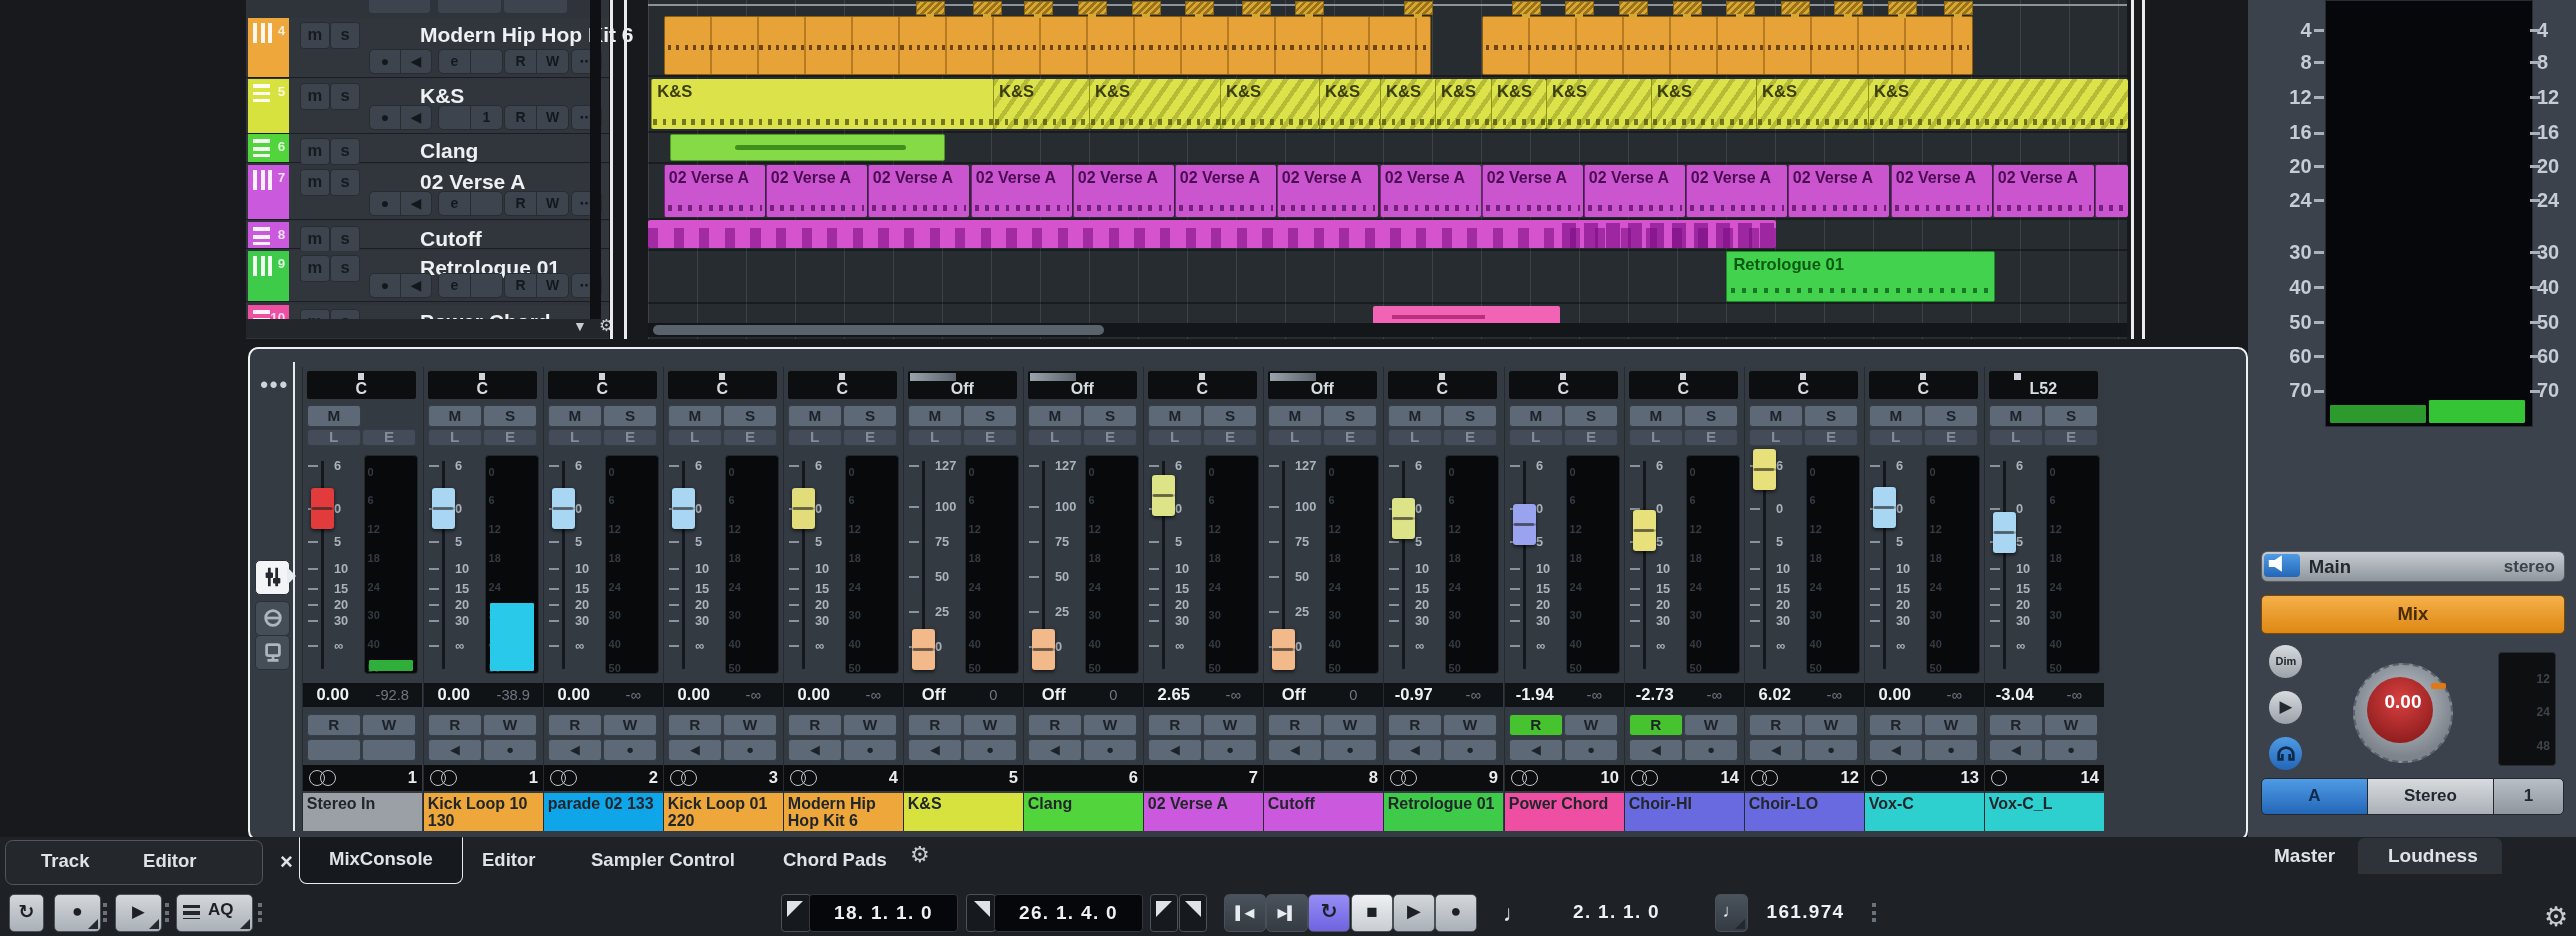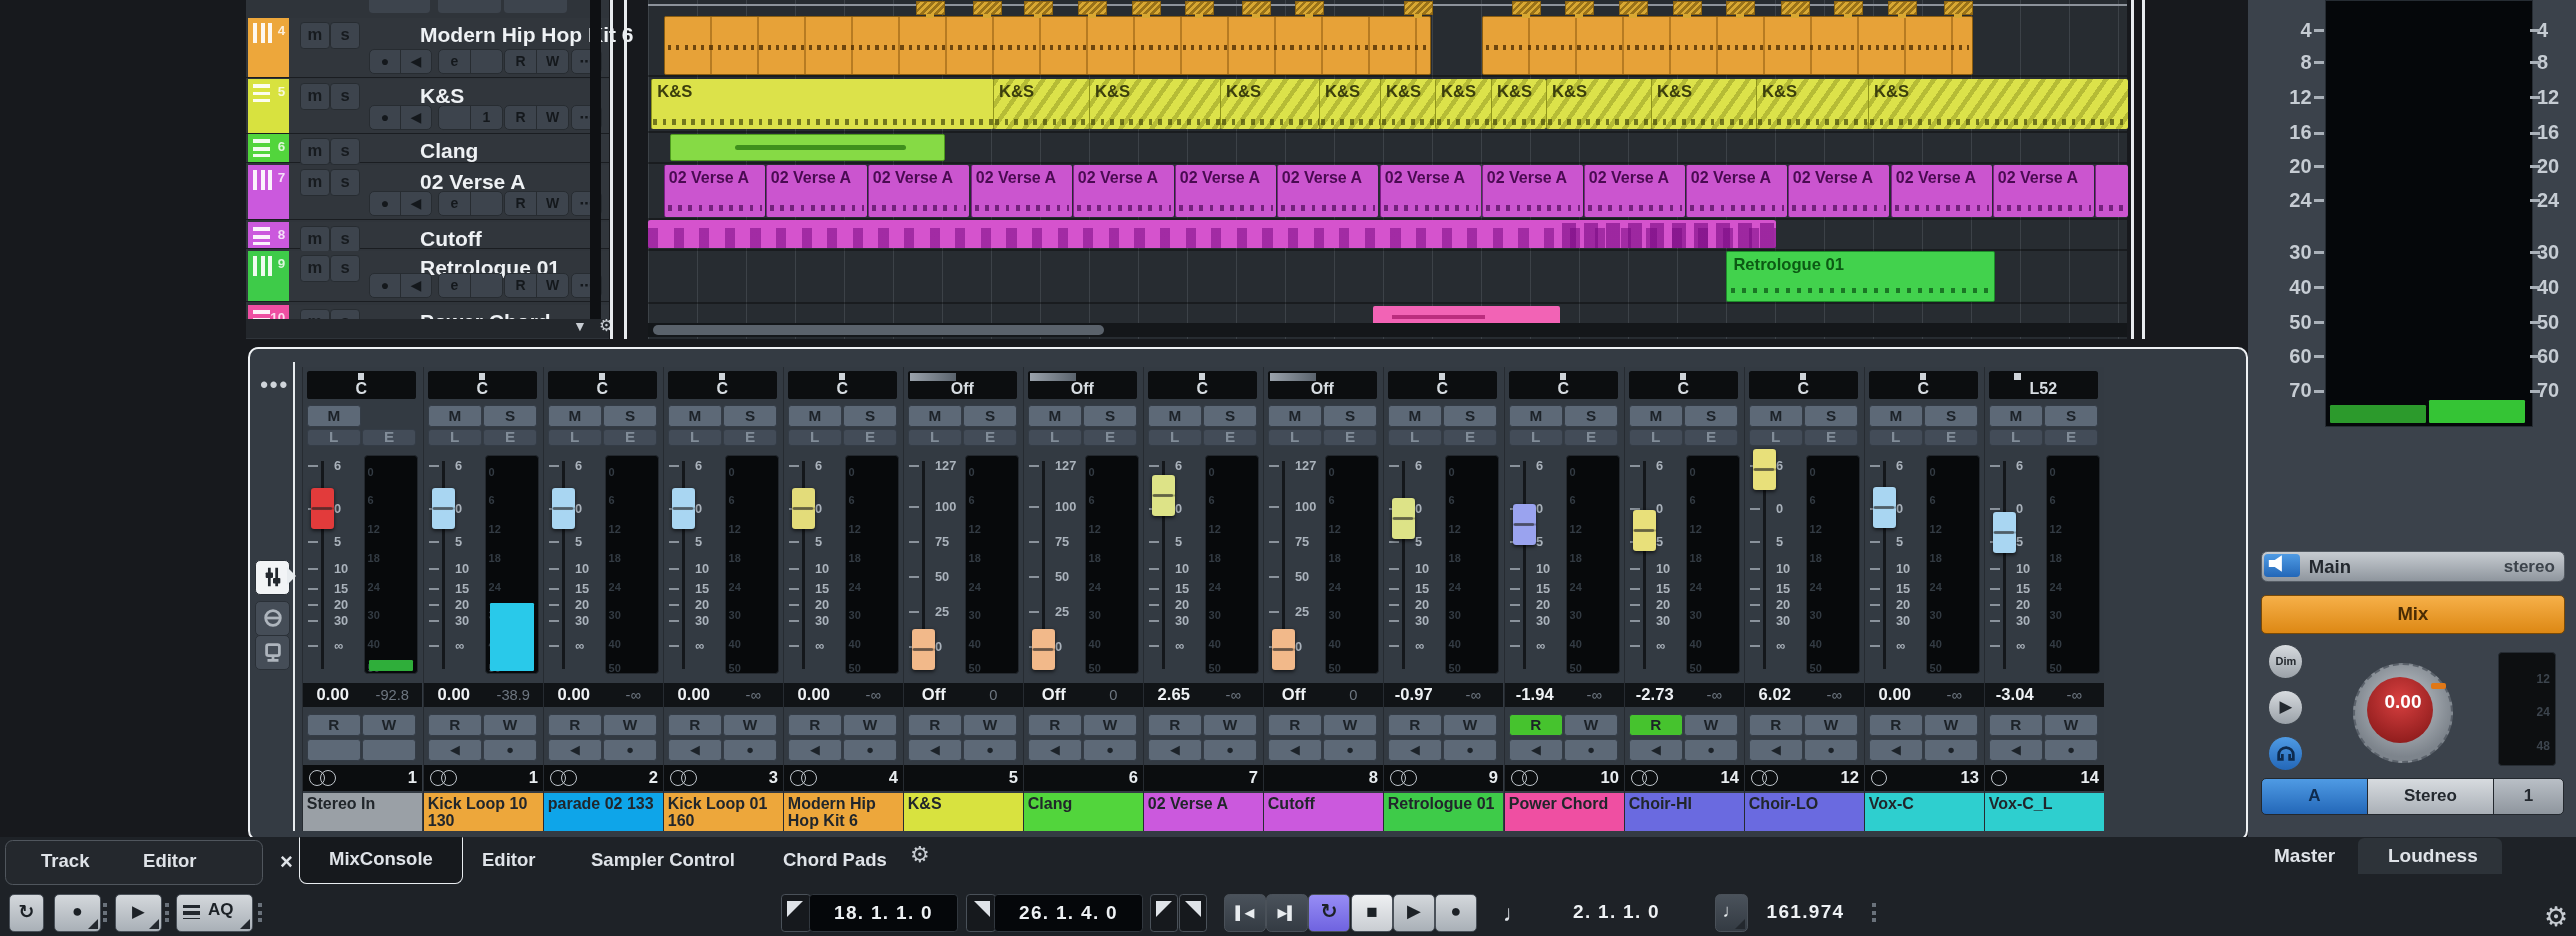--- a/index.html
+++ b/index.html
@@ -801,21 +801,21 @@
     </div>
     <div class="chbtn br" style="left:3.8px;top:347px;">R</div>
     <div class="chbtn bw" style="left:59px;top:347px;">W</div>
     <div class="chbtn bmon" style="left:3.8px;top:372px;font-size:12.8px;">◀</div>
     <div class="chbtn brec" style="left:59px;top:372px;font-size:12.8px;">●</div>
     <div class="routing">
       <div class="ricon stereo"></div>
       <div class="rnum">3</div>
     </div>
     <div class="chname" style="background: rgb(237, 167, 59);">
-            <span>Kick Loop 01 160</span>
+            <span>Kick Loop 01 220</span>
           </div>
   </div>
         <div class="ch" style="left: 533px;">
     <div class="pan">
       <div class="pmark"></div>
       <div class="plbl">C</div>
     </div>
     <div class="chbtn bm" style="left:3.8px;top:38px;">M</div>
     <div class="chbtn bs" style="left:59px;top:38px;">S</div>
     <div class="chbtn dim bl" style="left:3.8px;top:62px;">L</div>

